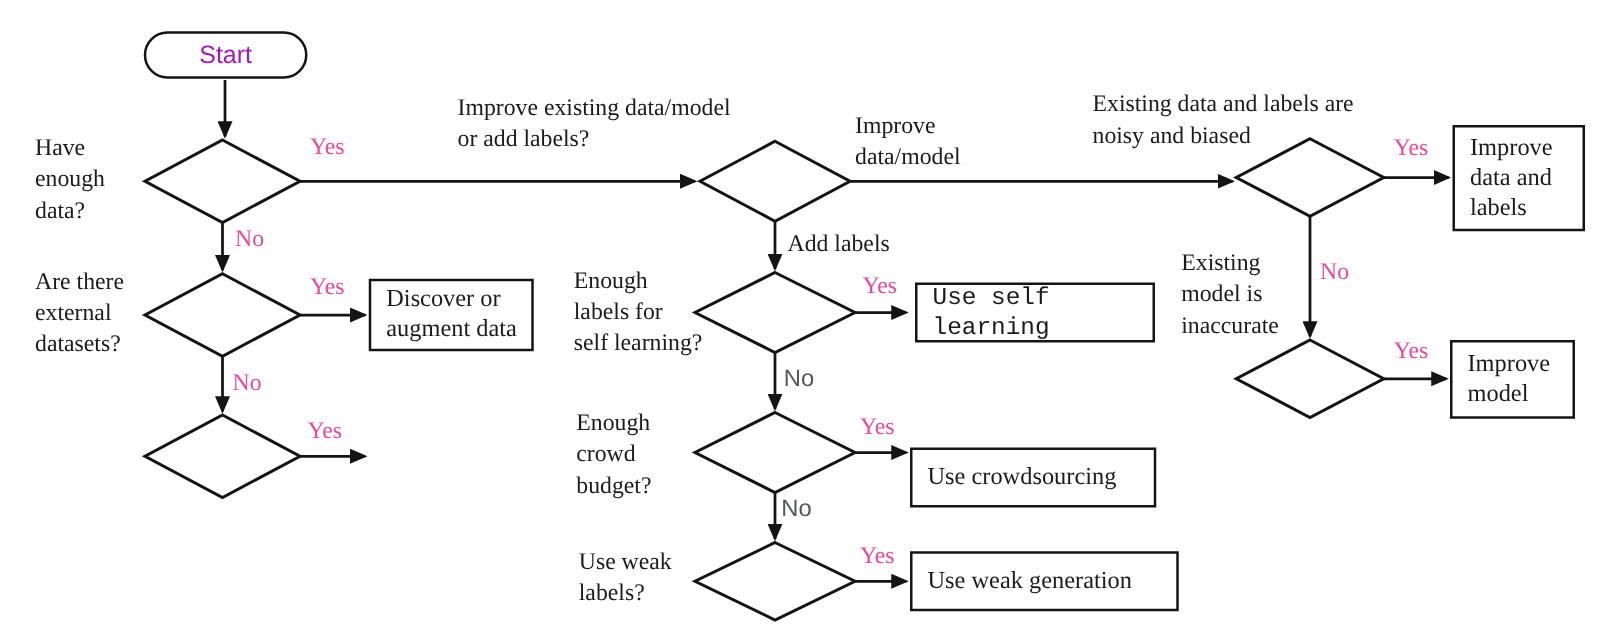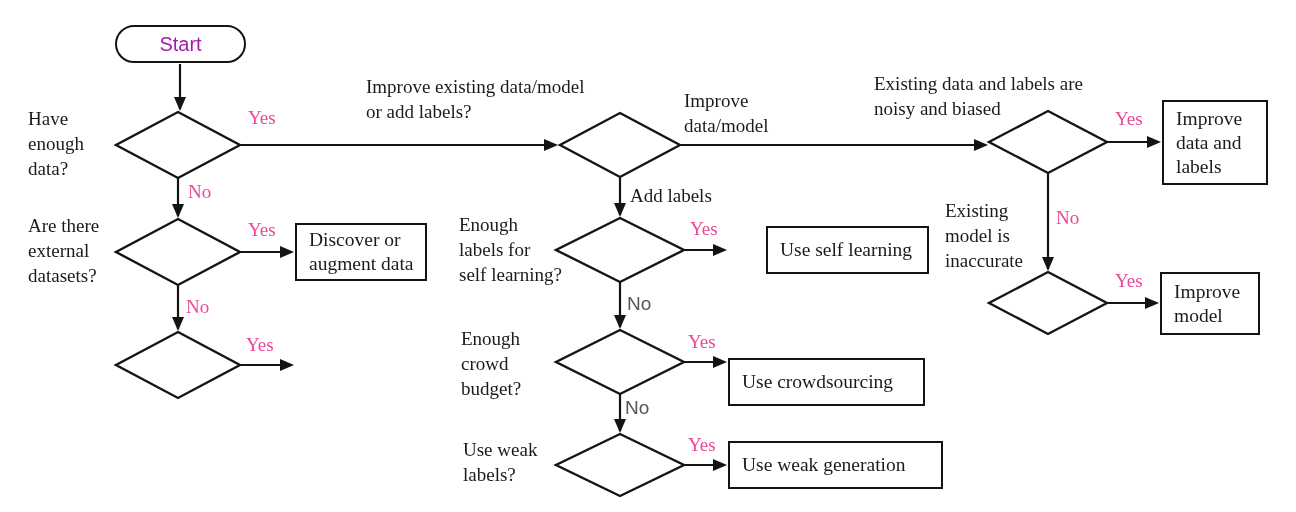--- a/index.html
+++ b/index.html
@@ -149,21 +149,21 @@
   <div class="yn-muted" style="left:627px; top:293px;">No</div>
   <div class="yn" style="left:688px;  top:331px;">Yes</div>
   <div class="yn-muted" style="left:625px; top:397px;">No</div>
   <div class="yn" style="left:688px;  top:434px;">Yes</div>
   <div class="yn" style="left:1115px; top:108px;">Yes</div>
   <div class="yn" style="left:1056px; top:207px;">No</div>
   <div class="yn" style="left:1115px; top:270px;">Yes</div>
 
   <div class="box" style="left:295px;  top:223px; width:132px; height:58px;">Discover or
 augment data</div>
-  <div class="box" style="left:766px;  top:226px; width:163px; height:48px;">Use self learning</div>
+  <div class="box" style="left:732px;  top:226px; width:192px; height:48px;font-family:Liberation Mono, monospace;">Use self learning</div>
   <div class="box" style="left:728px;  top:338px; width:197px; height:48px;margin-top:20px;">Use crowdsourcing</div>
   <div class="box" style="left:728px;  top:441px; width:215px; height:48px;">Use weak generation</div>
   <div class="box" style="left:1162px; top:100px; width:106px; height:85px;">Improve
 data and
 labels</div>
   <div class="box" style="left:1160px; top:272px; width:100px; height:63px;">Improve
 model</div>
 
 </div>
 

